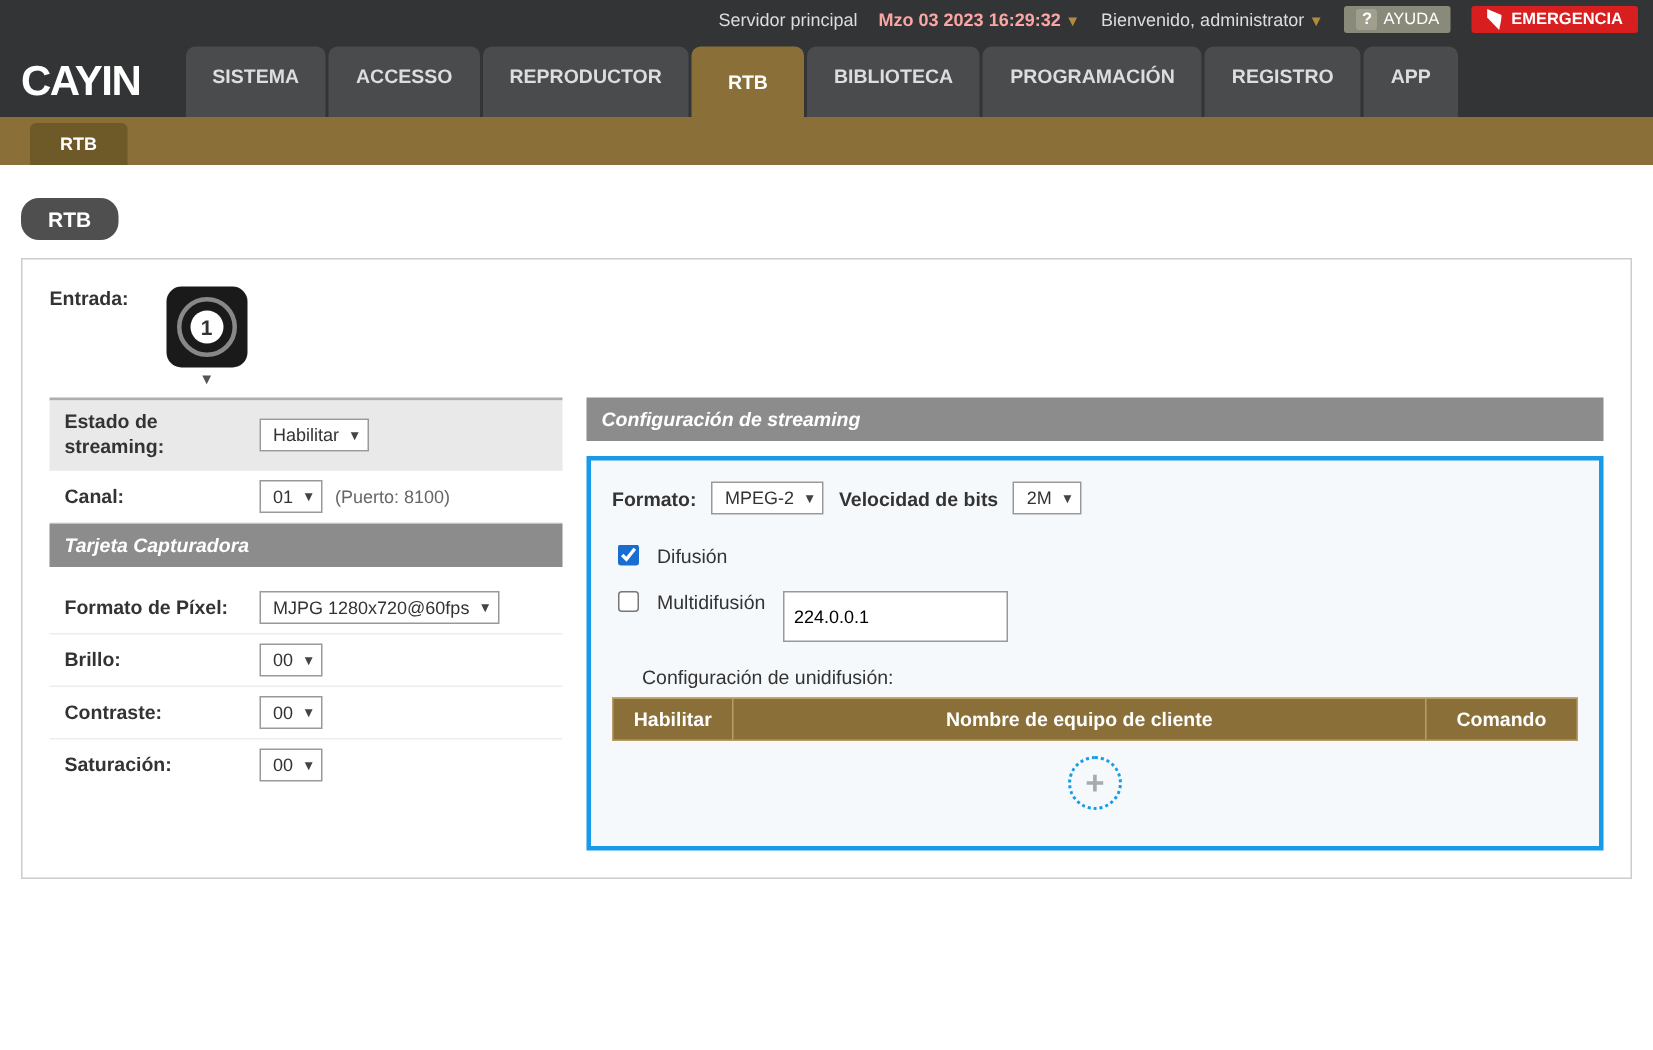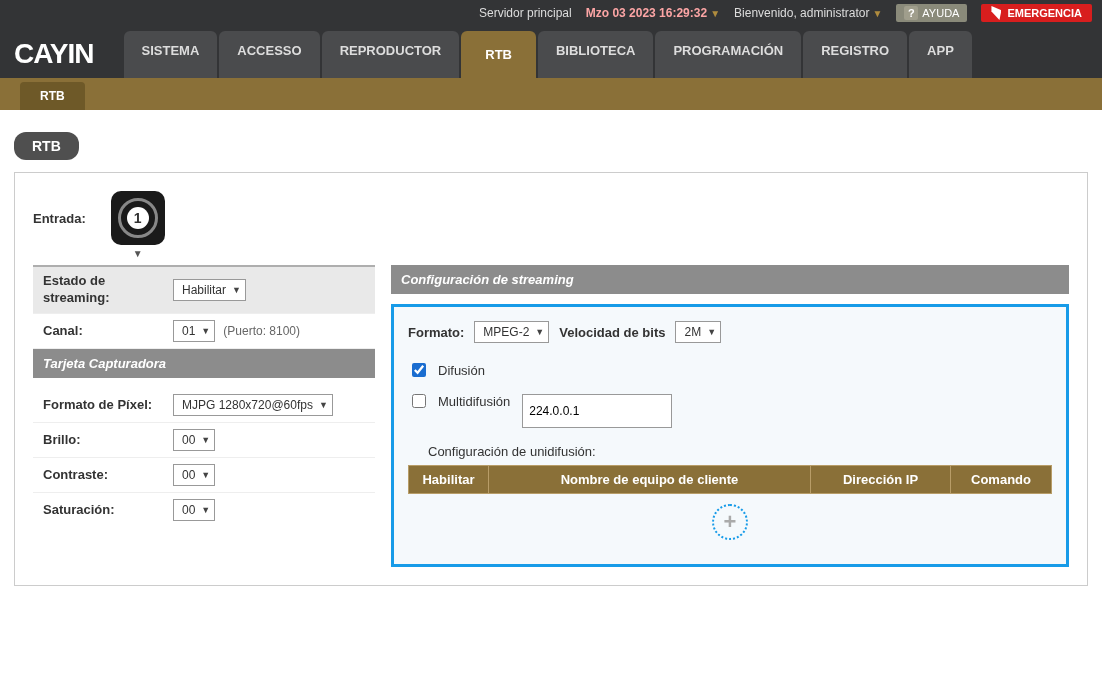--- a/index.html
+++ b/index.html
@@ -23,21 +23,21 @@
 .tab { background: #4a4b4d; color: #ddd; padding: 12px 18px; font-size: 13px; font-weight: bold; border-radius: 6px 6px 0 0; cursor: pointer; }
 .tab.active { background: #8a7038; color: #fff; padding: 16px 24px; }
 
 .subbar { background: #8a7038; height: 32px; display: flex; align-items: flex-end; }
 .subtab { background: #6e5928; color: #fff; padding: 7px 20px; font-size: 12px; font-weight: bold; margin-left: 20px; border-radius: 4px 4px 0 0; }
 
 .page-title { display: inline-block; background: #4f4f4f; color: #fff; padding: 6px 18px; margin: 22px 0 12px 14px; font-size: 14px; font-weight: bold; border-radius: 12px; }
 
 .main-panel { border: 1px solid #ccc; margin: 0 14px 20px 14px; padding: 18px; position: relative; }
 
-.entrada-row { display: flex; align-items: center; gap: 25px; margin-bottom: 20px; }
+.entrada-row { display: flex; gap: 25px; margin-bottom: 20px; }
 .entrada-label { font-weight: bold; }
 .entrada-icon { width: 54px; height: 54px; background: #1a1a1a; border-radius: 10px; display: flex; align-items: center; justify-content: center; position: relative; }
 .entrada-icon .ring { width: 40px; height: 40px; border-radius: 50%; border: 3px solid #888; display: flex; align-items: center; justify-content: center; }
 .entrada-icon .num { background: #fff; color: #333; width: 22px; height: 22px; border-radius: 50%; display: flex; align-items: center; justify-content: center; font-weight: bold; font-size: 14px; }
 .entrada-icon::after { content: "▼"; position: absolute; bottom: -14px; left: 50%; transform: translateX(-50%); font-size: 10px; color: #555; }
 
 .two-col { display: flex; gap: 16px; align-items: flex-start; }
 .left-col { width: 342px; }
 .right-col { flex: 1; }
 
@@ -190,21 +190,20 @@
         <div class="cb-row">
           <input type="checkbox" style="">
           <span>Multidifusión</span>
           <input class="ip-input" value="224.0.0.1" style="">
         </div>
         <div class="uni-label">Configuración de unidifusión:</div>
         <div class="uni-table">
           <div class="uni-table-head">
             <div class="col-enable">Habilitar</div>
             <div class="col-name">Nombre de equipo de cliente</div>
-            <div class="col-ip">Dirección IP</div>
             <div class="col-cmd">Comando</div>
           </div>
           <div class="add-row">
             <div class="dotted-plus">+</div>
           </div>
         </div>
       </div>
     </div>
   </div>
 

